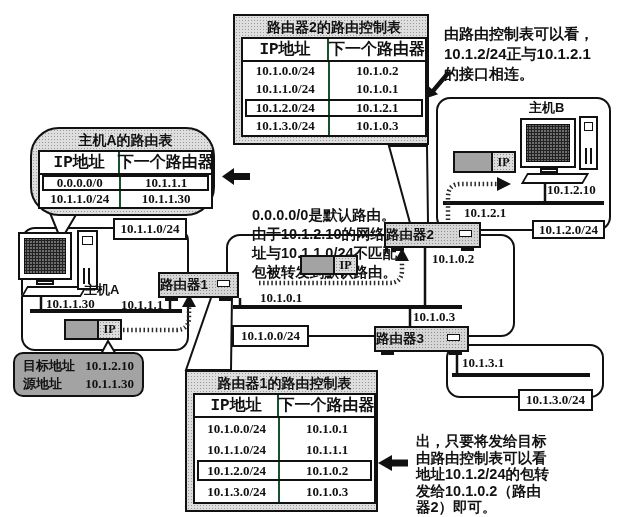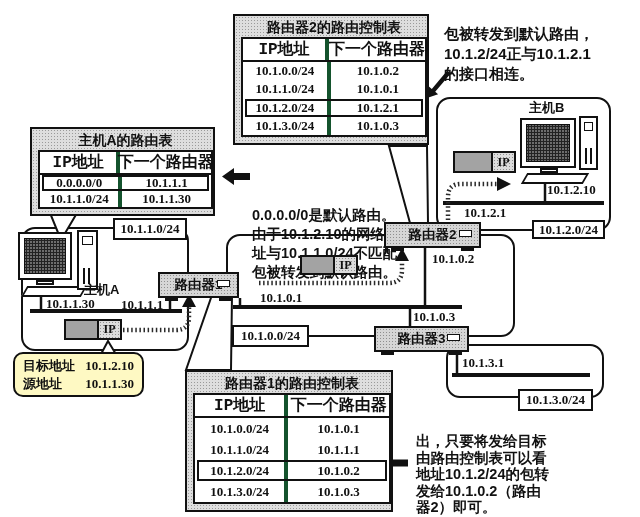--- a/index.html
+++ b/index.html
@@ -12,41 +12,41 @@
           background-color:#dedede;
           background-image:radial-gradient(#9a9a9a 0.8px,transparent 1px);
           background-size:3px 3px;
           padding:1px 0 6px 6px;display:flex;flex-direction:column;}
   .rtitle{text-align:center;font-weight:bold;font-size:14px;line-height:20px;white-space:nowrap;}
   .rgrid{flex:1;background:#fff;border:2px solid #111;display:flex;flex-direction:column;}
   .rrow{flex:1;display:flex;position:relative;}
   .rrow.rhead{border-bottom:2px solid #111;}
   .rcell{width:47%;display:flex;align-items:center;justify-content:center;
          font-family:"Liberation Serif",serif;font-weight:bold;font-size:13px;white-space:nowrap;}
-  .rcell.c2{width:53%;border-left:4px solid #14532d;}
+  .rcell.c2{width:53%;border-left:2px solid #14532d;}
   .rhead .rcell{font-family:Liberation Mono, monospace;font-size:16px;}
   .rrow.hl::after{content:"";position:absolute;top:0;bottom:0;left:2px;right:2px;
                   border:2.5px solid #111;pointer-events:none;}
 
   
   .lbl{position:absolute;font-family:"Liberation Serif",serif;font-weight:bold;
        font-size:13px;white-space:nowrap;}
   .cjk{position:absolute;font-family:"Liberation Sans",sans-serif;font-weight:bold;
        font-size:13px;white-space:nowrap;}
   .netbox{position:absolute;box-sizing:border-box;border:2px solid #111;background:#fff;
           font-family:"Liberation Serif",serif;font-weight:bold;font-size:13px;
           display:flex;align-items:center;justify-content:center;white-space:nowrap;}
   .ann{position:absolute;font-weight:bold;white-space:nowrap;}
 
   
   .router{position:absolute;box-sizing:border-box;border:2px solid #111;
           background-color:#d6d6d6;
           background-image:radial-gradient(#8f8f8f 0.8px,transparent 1px);
           background-size:3px 3px;
-          display:flex;align-items:center;justify-content:center;
+          display:flex;align-items:center;justify-content:flex-start;
           font-weight:bold;font-size:13.5px;}
   .rport{position:absolute;right:7px;top:6px;width:11px;height:5px;background:#fff;border:1.5px solid #111;}
   .rfoot{position:absolute;width:13px;height:5px;background:#111;bottom:-5px;}
   .rfoot.l{left:5px;} .rfoot.r{right:5px;}
 
   
   .pc{position:absolute;}
   .monitor{position:absolute;box-sizing:border-box;border:2px solid #111;background:#fff;padding:4px;}
   .screen{width:100%;height:100%;background-color:#6d6d6d;
           background-image:radial-gradient(#222 1px,transparent 1.2px);background-size:3px 3px;
@@ -61,21 +61,21 @@
   
   .packet{position:absolute;box-sizing:border-box;border:2px solid #111;background:#a3a3a3;display:flex;}
   .packet-ip{margin-left:auto;width:21px;border-left:2px solid #111;
              background-color:#dcdcdc;background-image:radial-gradient(#909090 0.8px,transparent 1px);
              background-size:3px 3px;
              display:flex;align-items:center;justify-content:center;
              font-family:"Liberation Serif",serif;font-weight:bold;font-size:12px;}
 
   
   .bubble{position:absolute;box-sizing:border-box;border:2.5px solid #111;border-radius:10px;
-          background:#fef9c3;display:flex;flex-direction:column;justify-content:center;
+          background:#a3a3a3;display:flex;flex-direction:column;justify-content:center;
           padding:2px 8px;font-weight:bold;font-size:13px;}
   .brow{display:flex;line-height:18px;}
   .brow .bval{margin-left:auto;font-family:"Liberation Serif",serif;}
 </style>
 </head>
 <body>
 
 <div id="canvas">
 
   <svg id="connector-layer" width="640" height="517" viewBox="0 0 640 517">
@@ -147,39 +147,39 @@
         <div class="rcell">10.1.2.0/24</div>
         <div class="rcell c2">10.1.2.1</div>
       </div>
       <div class="rrow">
         <div class="rcell">10.1.3.0/24</div>
         <div class="rcell c2">10.1.0.3</div>
       </div>
     </div>
   </div>
 
-  <div class="rtable" style="left:30px;top:127px;width:185px;height:89px;">
+  <div class="rtable" style="left:30px;top:127px;width:185px;height:89px;border-radius:29px;">
     <div class="rtitle">主机A的路由表</div>
     <div class="rgrid">
       <div class="rrow rhead">
         <div class="rcell">IP地址</div>
         <div class="rcell c2">下一个路由器</div>
       </div>
       <div class="rrow hl">
         <div class="rcell">0.0.0.0/0</div>
         <div class="rcell c2">10.1.1.1</div>
       </div>
       <div class="rrow">
         <div class="rcell">10.1.1.0/24</div>
         <div class="rcell c2">10.1.1.30</div>
       </div>
     </div>
   </div>
 
-  <div class="rtable" style="left:185px;top:370px;width:208px;height:142px;">
+  <div class="rtable" style="left:185px;top:370px;width:193px;height:142px;">
     <div class="rtitle">路由器1的路由控制表</div>
     <div class="rgrid">
       <div class="rrow rhead">
         <div class="rcell">IP地址</div>
         <div class="rcell c2">下一个路由器</div>
       </div>
       <div class="rrow">
         <div class="rcell">10.1.0.0/24</div>
         <div class="rcell c2">10.1.0.1</div>
       </div>
@@ -192,21 +192,21 @@
         <div class="rcell c2">10.1.0.2</div>
       </div>
       <div class="rrow">
         <div class="rcell">10.1.3.0/24</div>
         <div class="rcell c2">10.1.0.3</div>
       </div>
     </div>
   </div>
 
   <div class="ann" style="left:444px;top:24px;font-size:15px;line-height:20px;">
-    <div>包被转发到默认路由，</div>
+    <div>由路由控制表可以看，</div>
     <div>10.1.2/24正与10.1.2.1</div>
     <div>的接口相连。</div>
   </div>
 
   <div class="ann" style="left:252px;top:166px;font-size:14.5px;line-height:19px;margin-top:40px;">
     <div>0.0.0.0/0是默认路由。</div>
     <div>由于10.1.2.10的网络地</div>
     <div>址与10.1.1.0/24不匹配，</div>
     <div>包被转发到默认路由。</div>
   </div>

